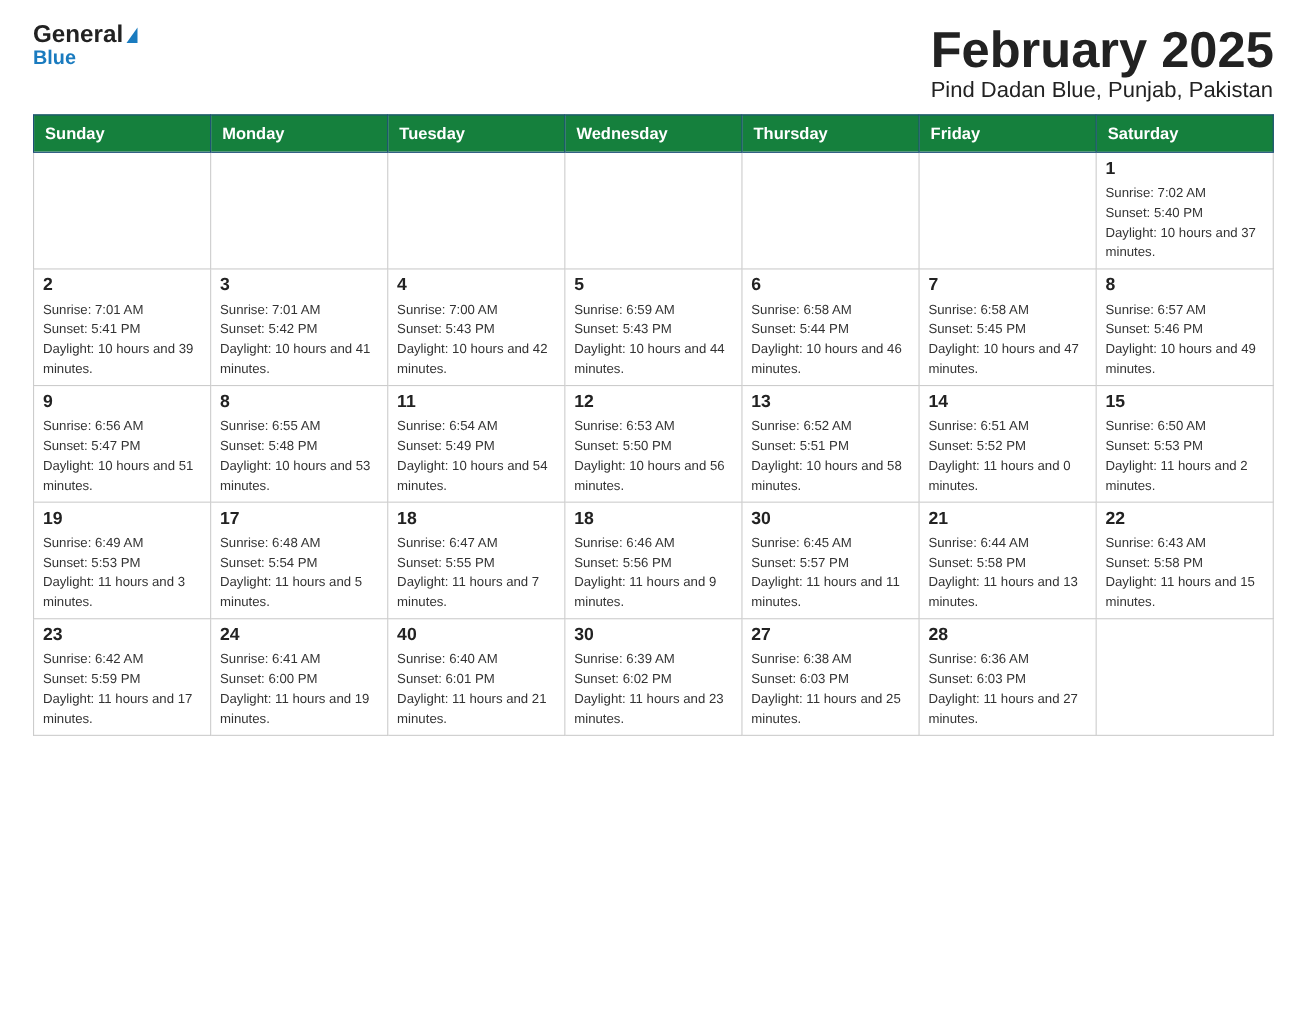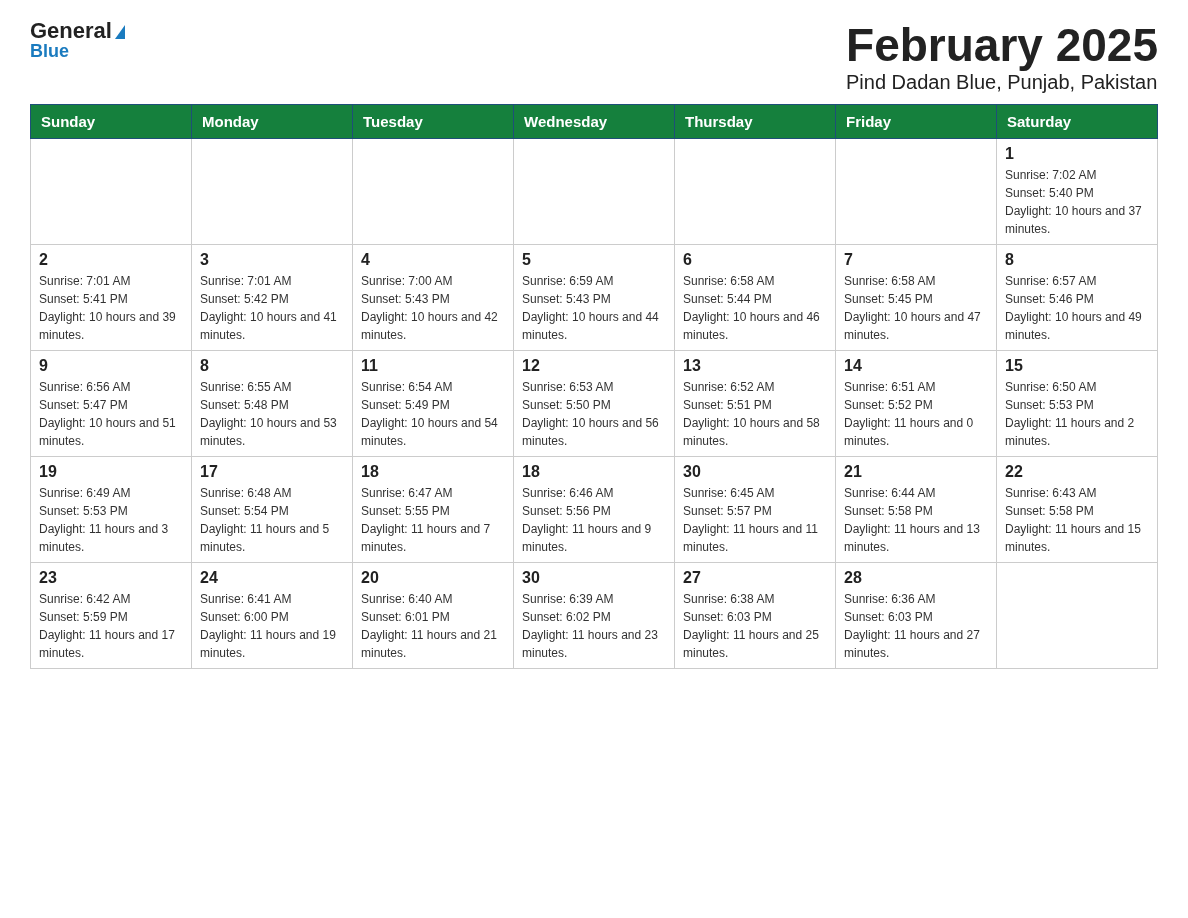--- a/index.html
+++ b/index.html
@@ -234,21 +234,21 @@
       <tr class="row-divider">
         <td>
           <span class="day-number">23</span>
           <div class="day-info">Sunrise: 6:42 AM<br>Sunset: 5:59 PM<br>Daylight: 11 hours and 17 minutes.</div>
         </td>
         <td>
           <span class="day-number">24</span>
           <div class="day-info">Sunrise: 6:41 AM<br>Sunset: 6:00 PM<br>Daylight: 11 hours and 19 minutes.</div>
         </td>
         <td>
-          <span class="day-number">20</span>
+          <span class="day-number">40</span>
           <div class="day-info">Sunrise: 6:40 AM<br>Sunset: 6:01 PM<br>Daylight: 11 hours and 21 minutes.</div>
         </td>
         <td>
           <span class="day-number">30</span>
           <div class="day-info">Sunrise: 6:39 AM<br>Sunset: 6:02 PM<br>Daylight: 11 hours and 23 minutes.</div>
         </td>
         <td>
           <span class="day-number">27</span>
           <div class="day-info">Sunrise: 6:38 AM<br>Sunset: 6:03 PM<br>Daylight: 11 hours and 25 minutes.</div>
         </td>

